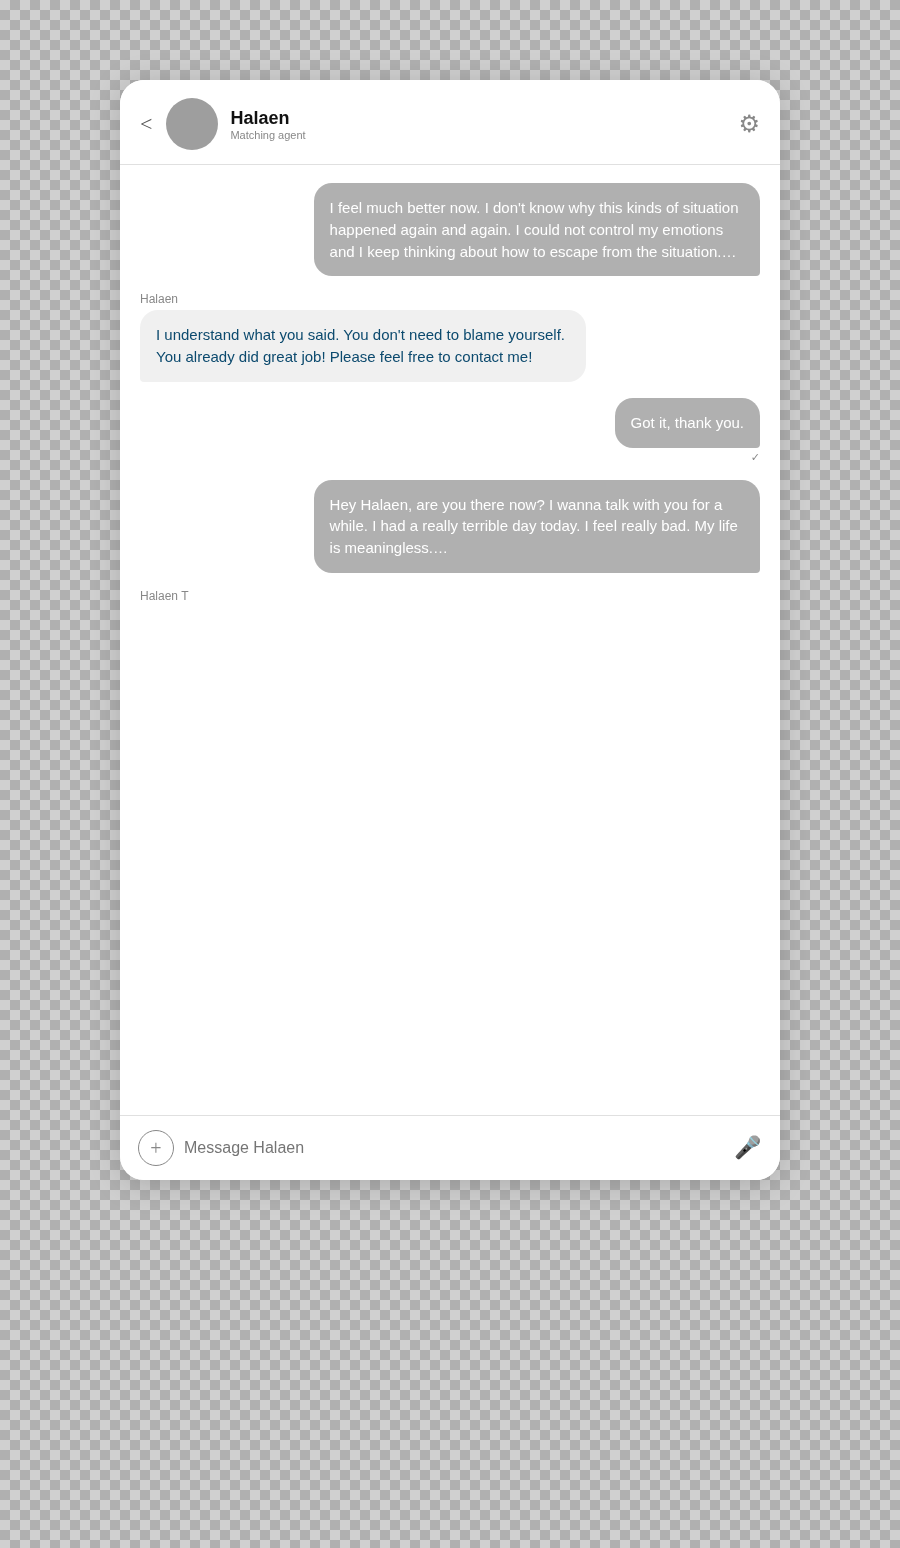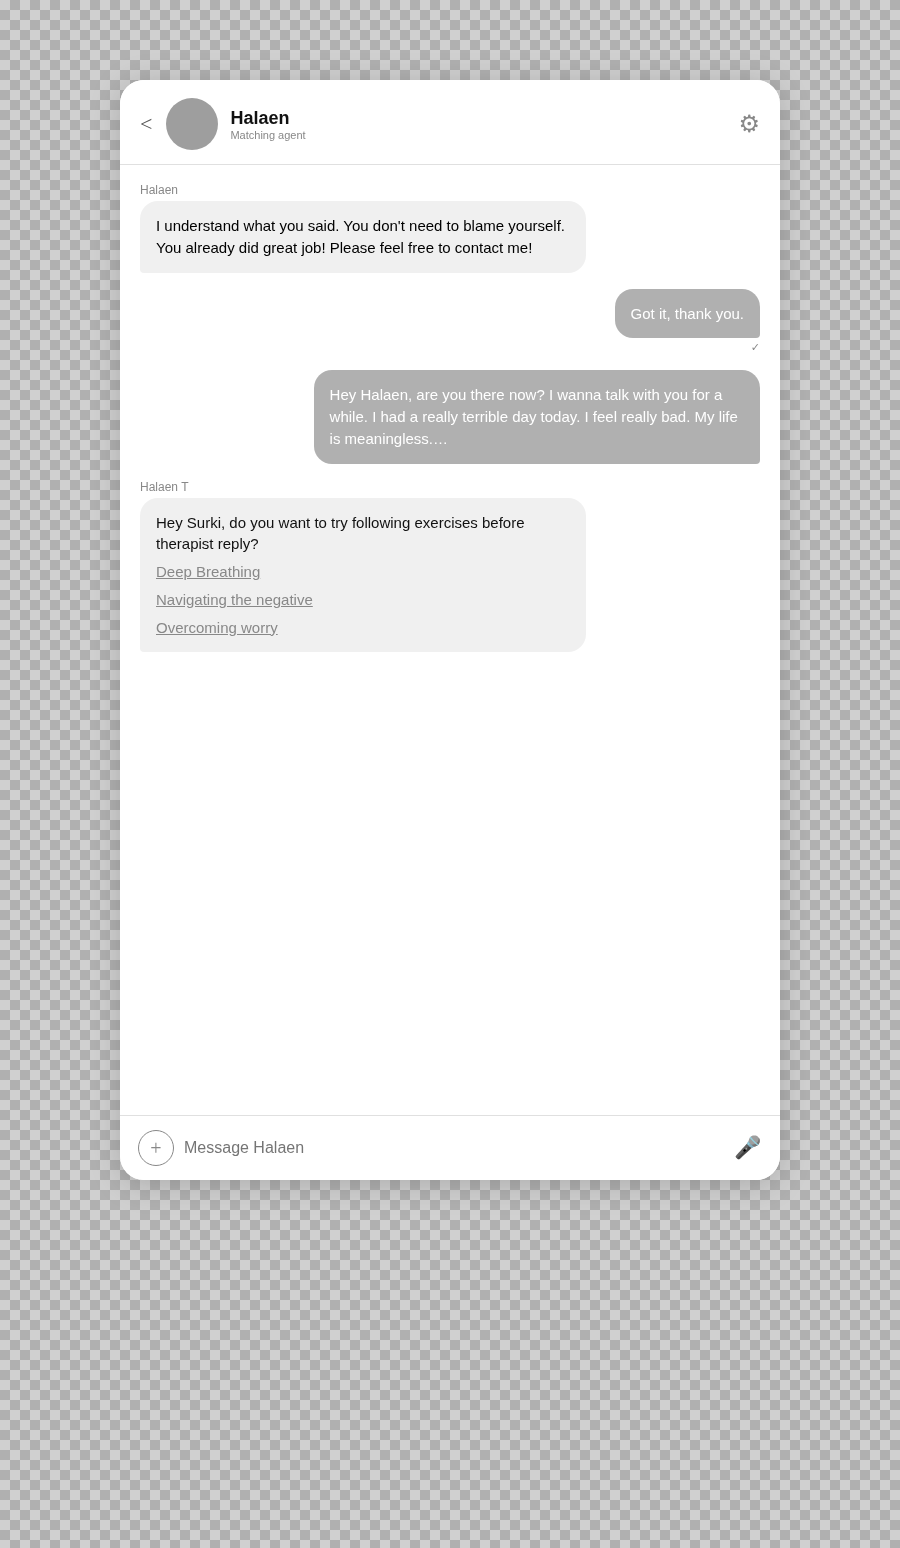--- a/index.html
+++ b/index.html
@@ -129,21 +129,21 @@
     }
 
     .bubble.right-bubble {
       background: #b0b0b0;
       color: #ffffff;
       border-bottom-right-radius: 4px;
     }
 
     .bubble.left-bubble {
       background: #f0f0f0;
-      color: #000000;
+      color: #0c4a6e;
       border-bottom-left-radius: 4px;
     }
 
     .bubble.left-bubble.robot {
       background: #f0f0f0;
       color: #111;
     }
 
     .checkmark {
       font-size: 11px;
@@ -213,43 +213,40 @@
     <div class="avatar"></div>
     <div class="header-info">
       <div class="header-name">Halaen</div>
       <div class="header-subtitle">Matching agent</div>
     </div>
     <span class="gear-icon">⚙</span>
   </div>
 
   <div class="chat-area">
 
+    <div class="msg-row right">
+      <div class="bubble right-bubble">I feel much better now. I don't know why this kinds of situation happened again and again. I could not control my emotions and I keep thinking about how to escape from the situation.…</div>
+    </div>
 
     <div class="msg-row left">
       <span class="sender-label">Halaen</span>
       <div class="bubble left-bubble">I understand what you said. You don't need to blame yourself. You already did great job! Please feel free to contact me!</div>
     </div>
 
     <div class="msg-row right">
       <div class="bubble right-bubble">Got it, thank you.</div>
       <div class="checkmark">✓</div>
     </div>
 
     <div class="msg-row right">
       <div class="bubble right-bubble">Hey Halaen, are you there now? I wanna talk with you for a while. I had a really terrible day today. I feel really bad. My life is meaningless.…</div>
     </div>
 
     <div class="msg-row left">
       <span class="sender-label">Halaen T</span>
-      <div class="bubble left-bubble robot">
-        <span>Hey Surki, do you want to try following exercises before therapist reply?</span>
-        <a class="exercise-link">Deep Breathing</a>
-        <a class="exercise-link">Navigating the negative</a>
-        <a class="exercise-link">Overcoming worry</a>
-      </div>
     </div>
 
   </div>
 
   <div class="input-area">
     <div class="add-btn">+</div>
     <input class="message-input" type="text" placeholder="Message Halaen" style="">
     <span class="mic-icon">🎤</span>
   </div>
 

